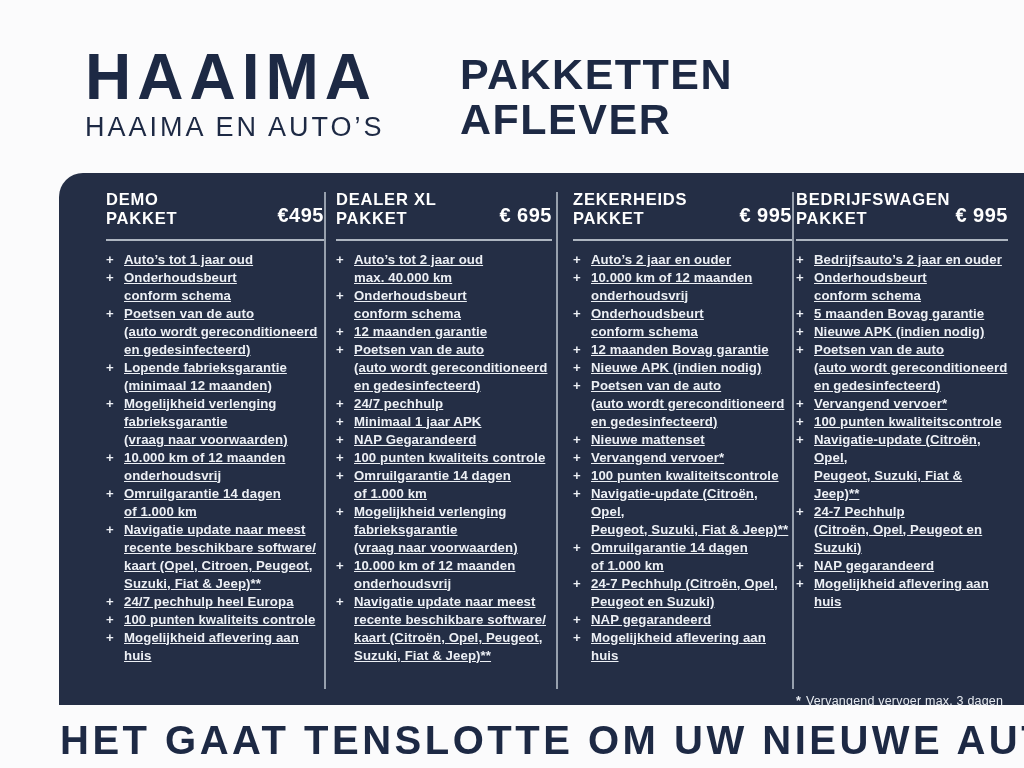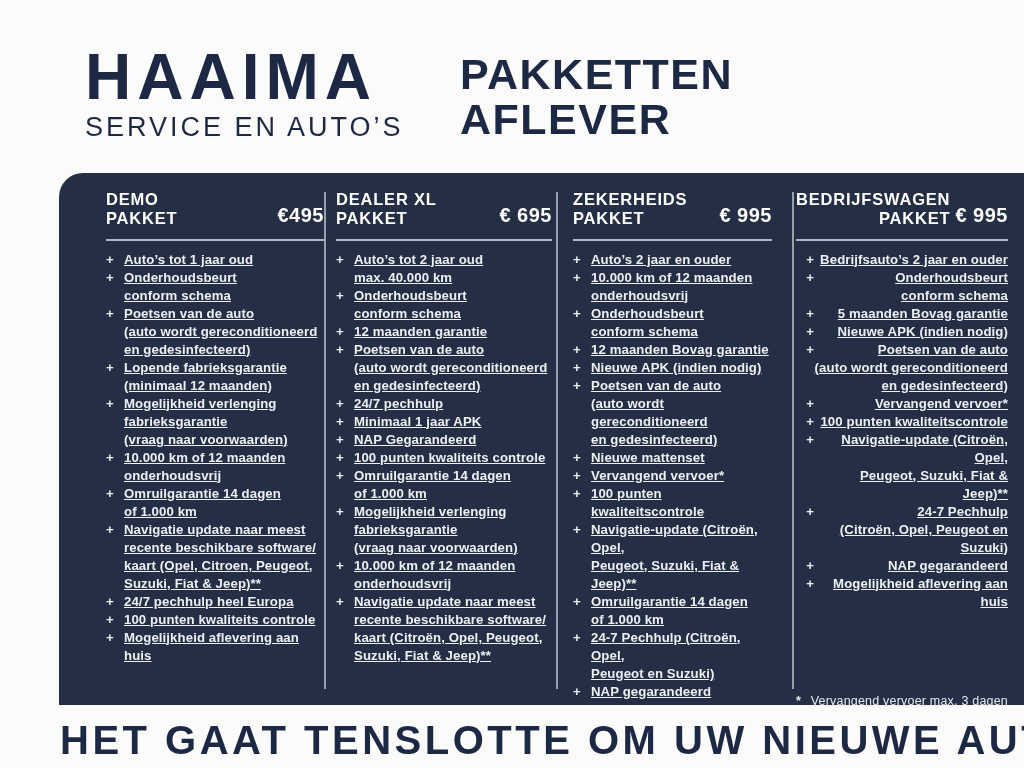--- a/index.html
+++ b/index.html
@@ -30,22 +30,22 @@
   
   .panel{
     position:absolute;left:59px;top:173px;right:0;height:532px;
     background:#242e45;border-radius:24px 0 0 0;
     color:#edf0f5;overflow:hidden;
   }
   .columns{display:flex;height:100%;padding-top:17px;box-sizing:border-box;}
   .col{box-sizing:border-box;}
   .col0{width:246px;padding-left:28px;padding-right:0;margin-left:19px;}
   .col1{width:230px;padding-left:10px;padding-right:4px;}
-  .col2{width:234px;padding-left:15px;padding-right:20px;}
-  .col3{flex:1;padding-left:2px;padding-right:16px;text-align:right;}
+  .col2{width:234px;padding-left:15px;padding-right:0;}
+  .col3{flex:1;padding-left:2px;padding-right:16px;}
   .vsep{flex:none;width:2px;background:#97a0ad;margin:2px 0 16px;}
 
   .col-head{display:flex;justify-content:space-between;align-items:flex-end;}
   .col-name{
     font-size:16.5px;font-weight:700;letter-spacing:.8px;
     line-height:19px;color:#ffffff;
   }
   .col-price{
     font-size:20px;font-weight:700;letter-spacing:.5px;
     line-height:26px;color:#ffffff;white-space:pre;
@@ -70,21 +70,21 @@
   }
 </style>
 </head>
 <body>
 
 <div class="page">
 
   <header>
     <div class="brand">
       <div class="brand-name">HAAIMA</div>
-      <div class="brand-tagline">SERVICE EN AUTO’S</div>
+      <div class="brand-tagline">HAAIMA EN AUTO’S</div>
     </div>
     <div class="page-title">
       <div>PAKKETTEN</div>
       <div>AFLEVER</div>
     </div>
   </header>
 
   <section class="panel">
     <div class="columns" id="columns">
         <div class="col col0">

